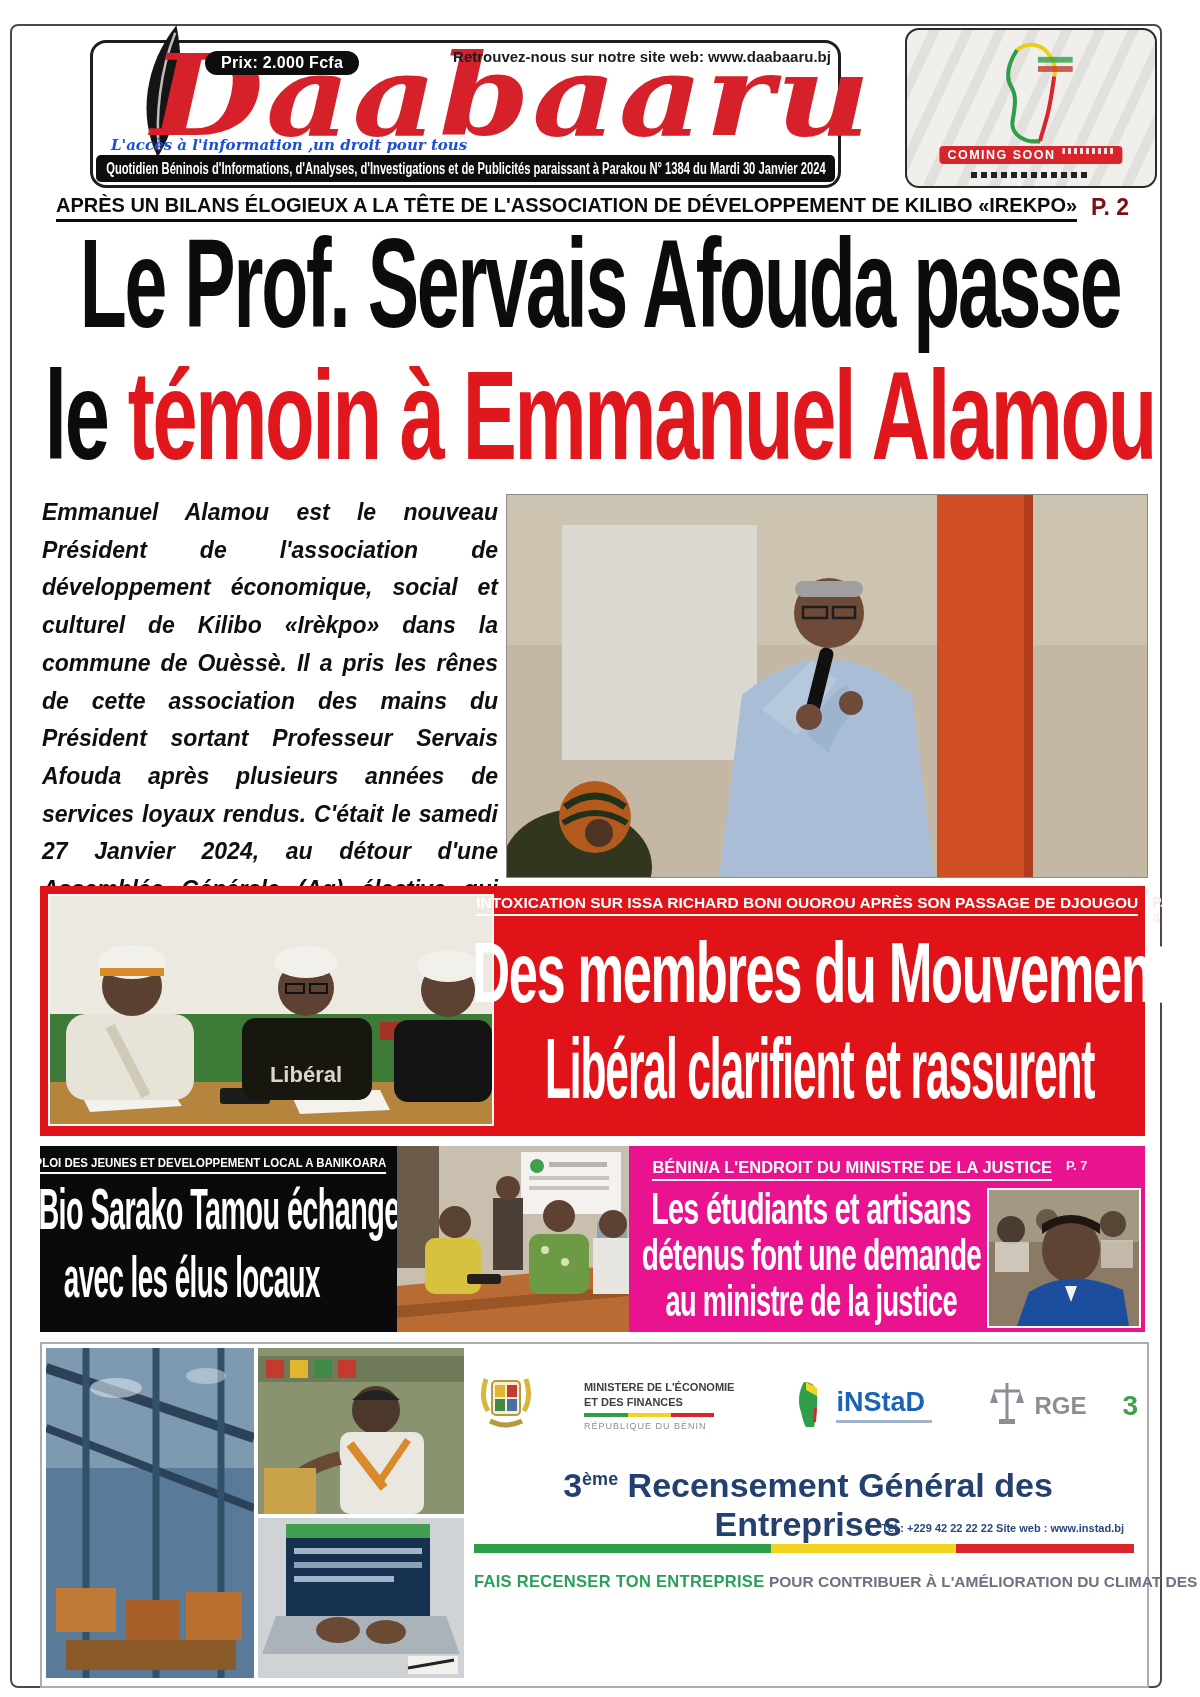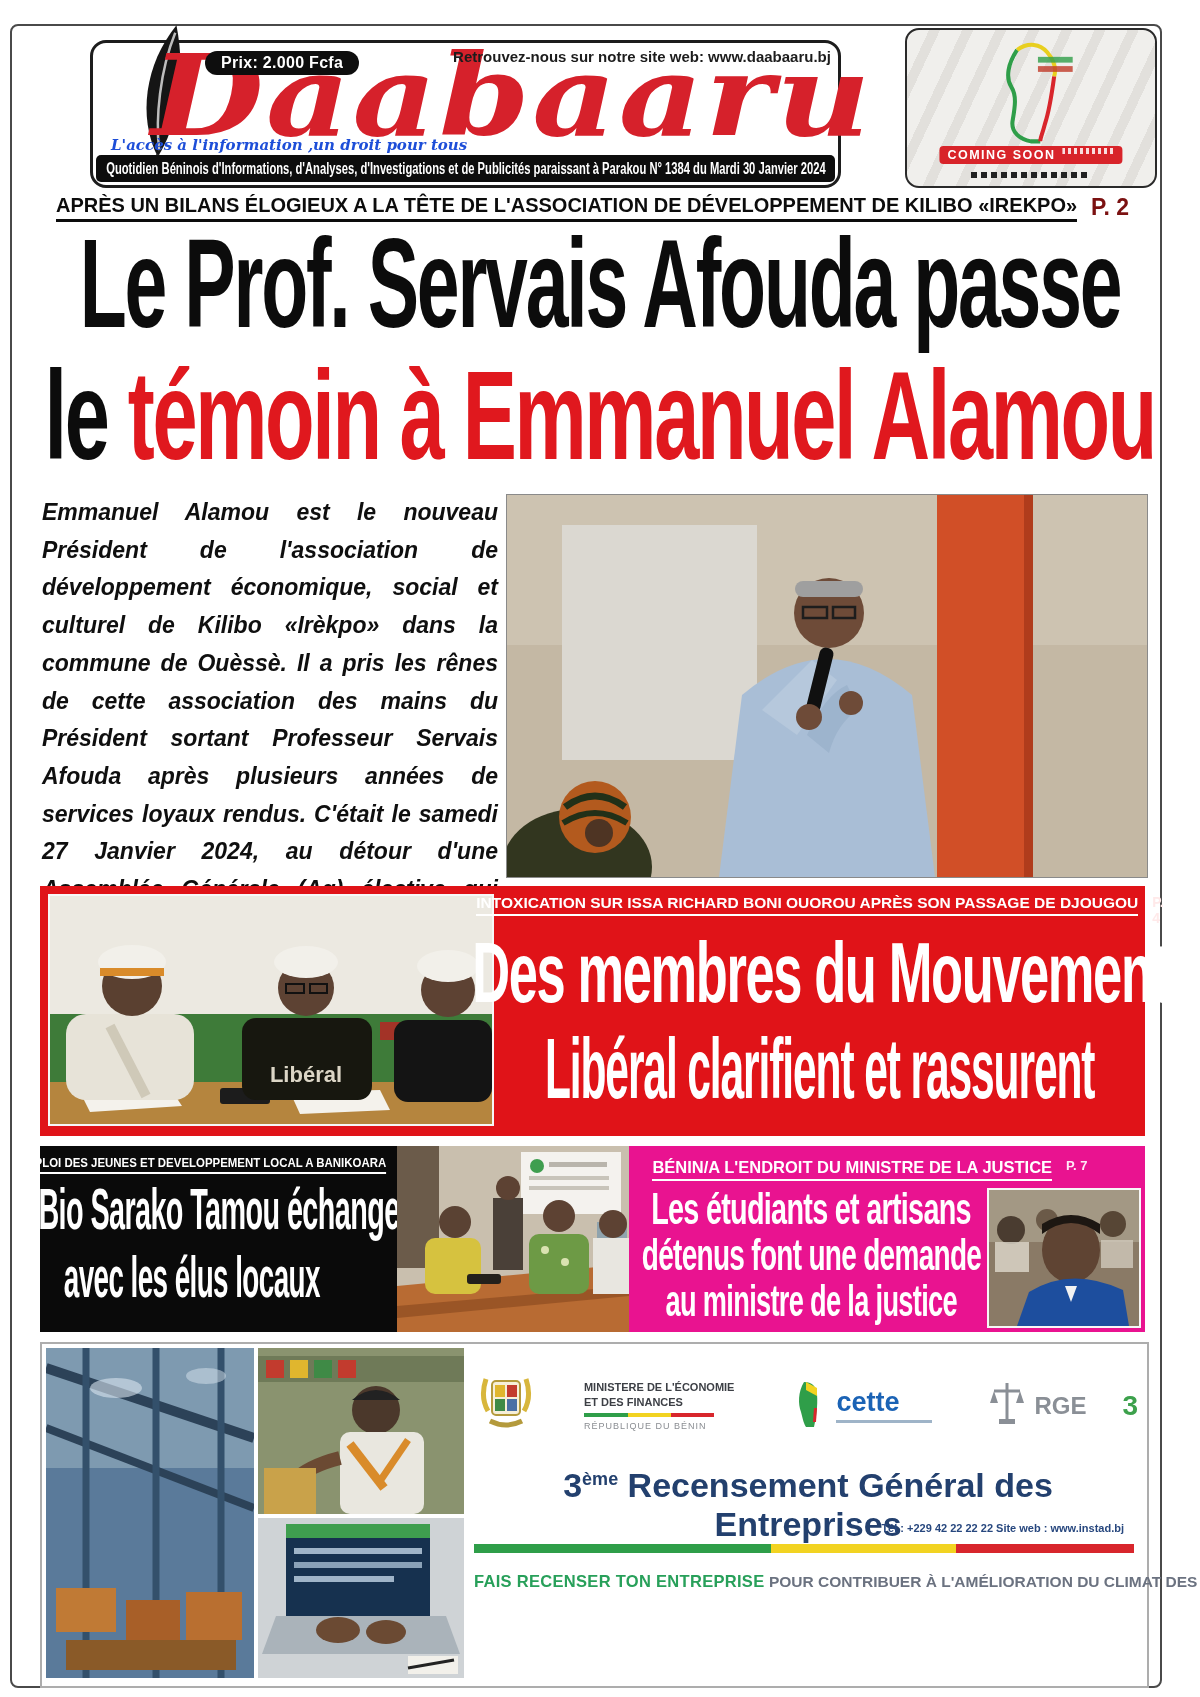--- a/index.html
+++ b/index.html
@@ -341,21 +341,21 @@
     </div>
     <div class="mini-logo">
       <span>
         <svg width="34" height="52" viewBox="0 0 34 52">
           <path d="M12 4 C6 14 6 26 9 34 C11 42 12 46 14 49 L22 49 C24 40 26 28 25 16 C24 8 20 4 12 4 Z" fill="#2f9e49"></path>
           <path d="M14 4 L25 10 L25 18 L14 12 Z" fill="#f2d321"></path>
           <path d="M22 30 L25 30 L24 44 L21 44 Z" fill="#d8262c"></path>
         </svg>
       </span>
       <div style="line-height:1;">
-        <div style="color:#1b63b5;font-weight:bold;font-size:27px;">cette</div>
+        <div style="color:#1b63b5;font-weight:bold;font-size:27px;">iNStaD</div>
         <div style="width:96px;height:3px;background:#9fb4c8;margin-top:4px;"></div>
       </div>
     </div>
     <div class="mini-logo">
       <span>
         <svg width="34" height="50" viewBox="0 0 34 50">
           <path d="M17 4 L17 40" stroke="#8a8f96" stroke-width="3"></path>
           <path d="M4 12 L30 12" stroke="#8a8f96" stroke-width="3"></path>
           <path d="M4 12 L0 24 L8 24 Z M30 12 L26 24 L34 24 Z" fill="#8a8f96"></path>
           <rect x="9" y="40" width="16" height="5" fill="#8a8f96"></rect>

